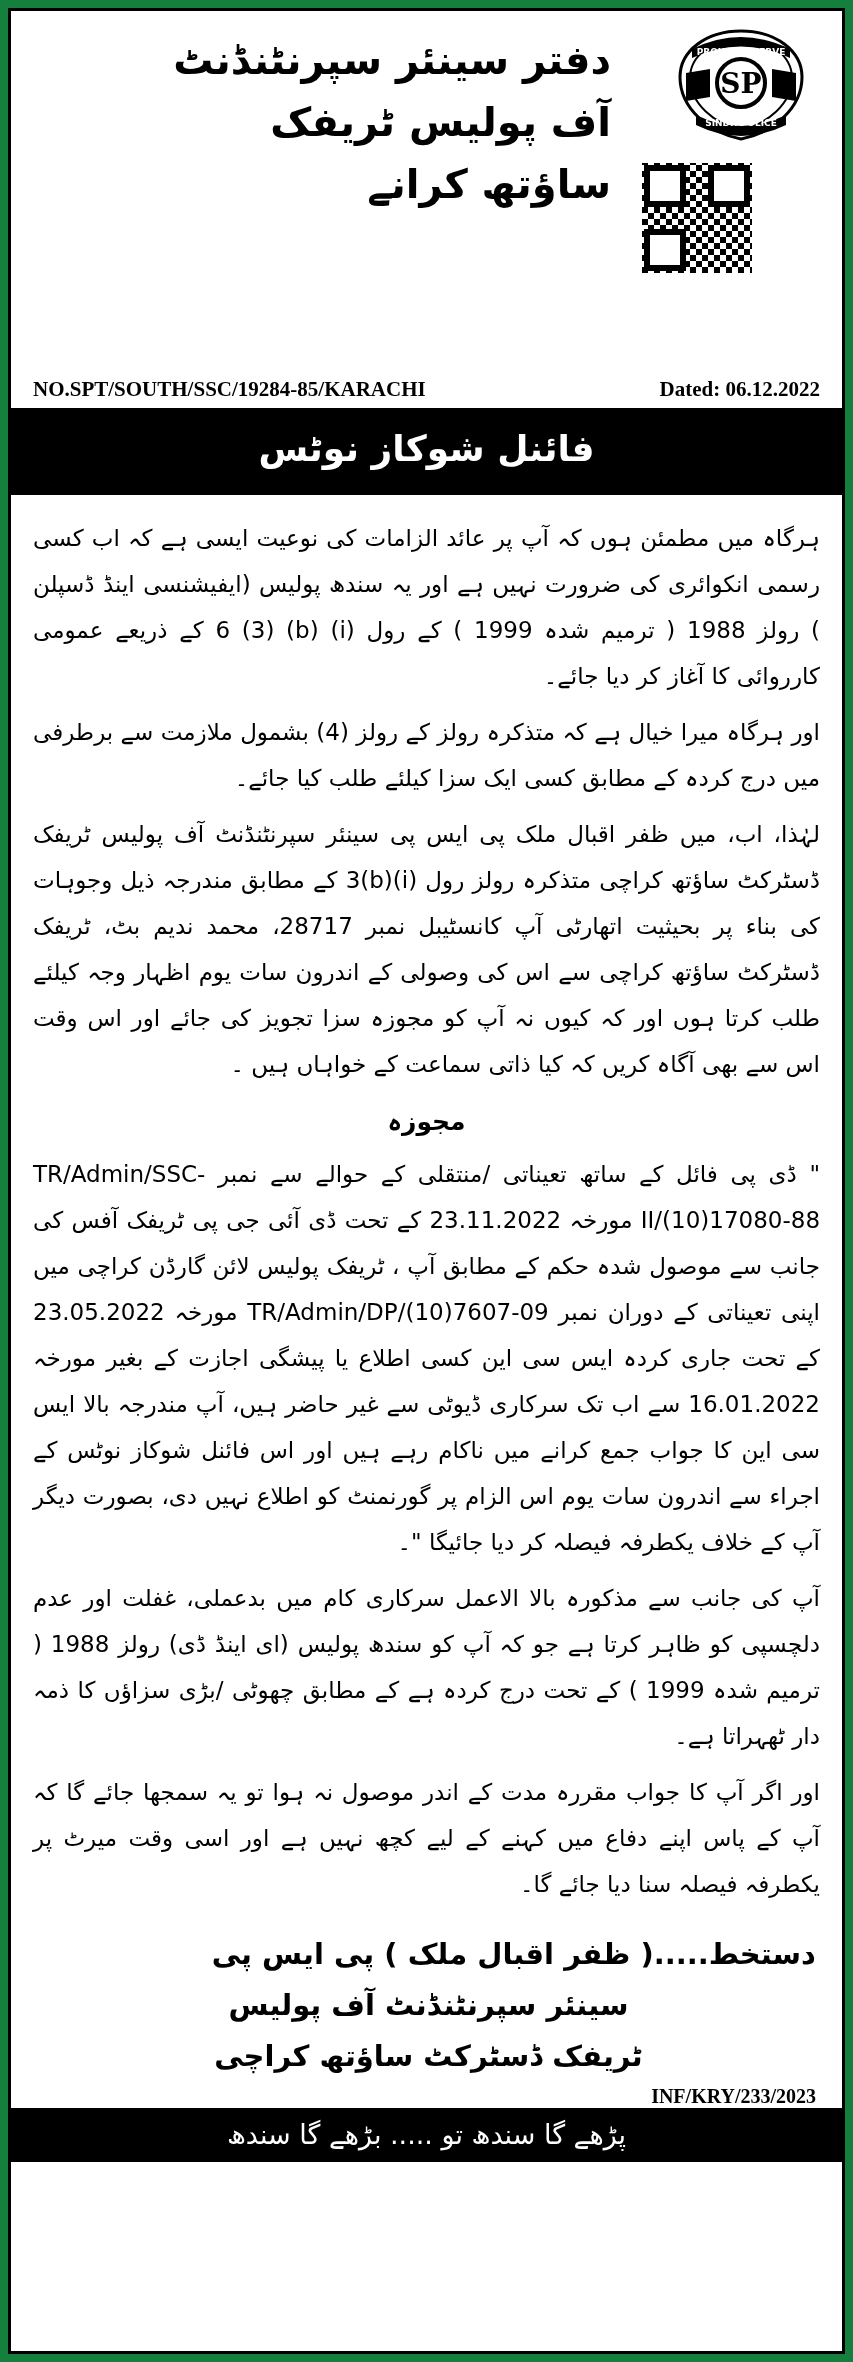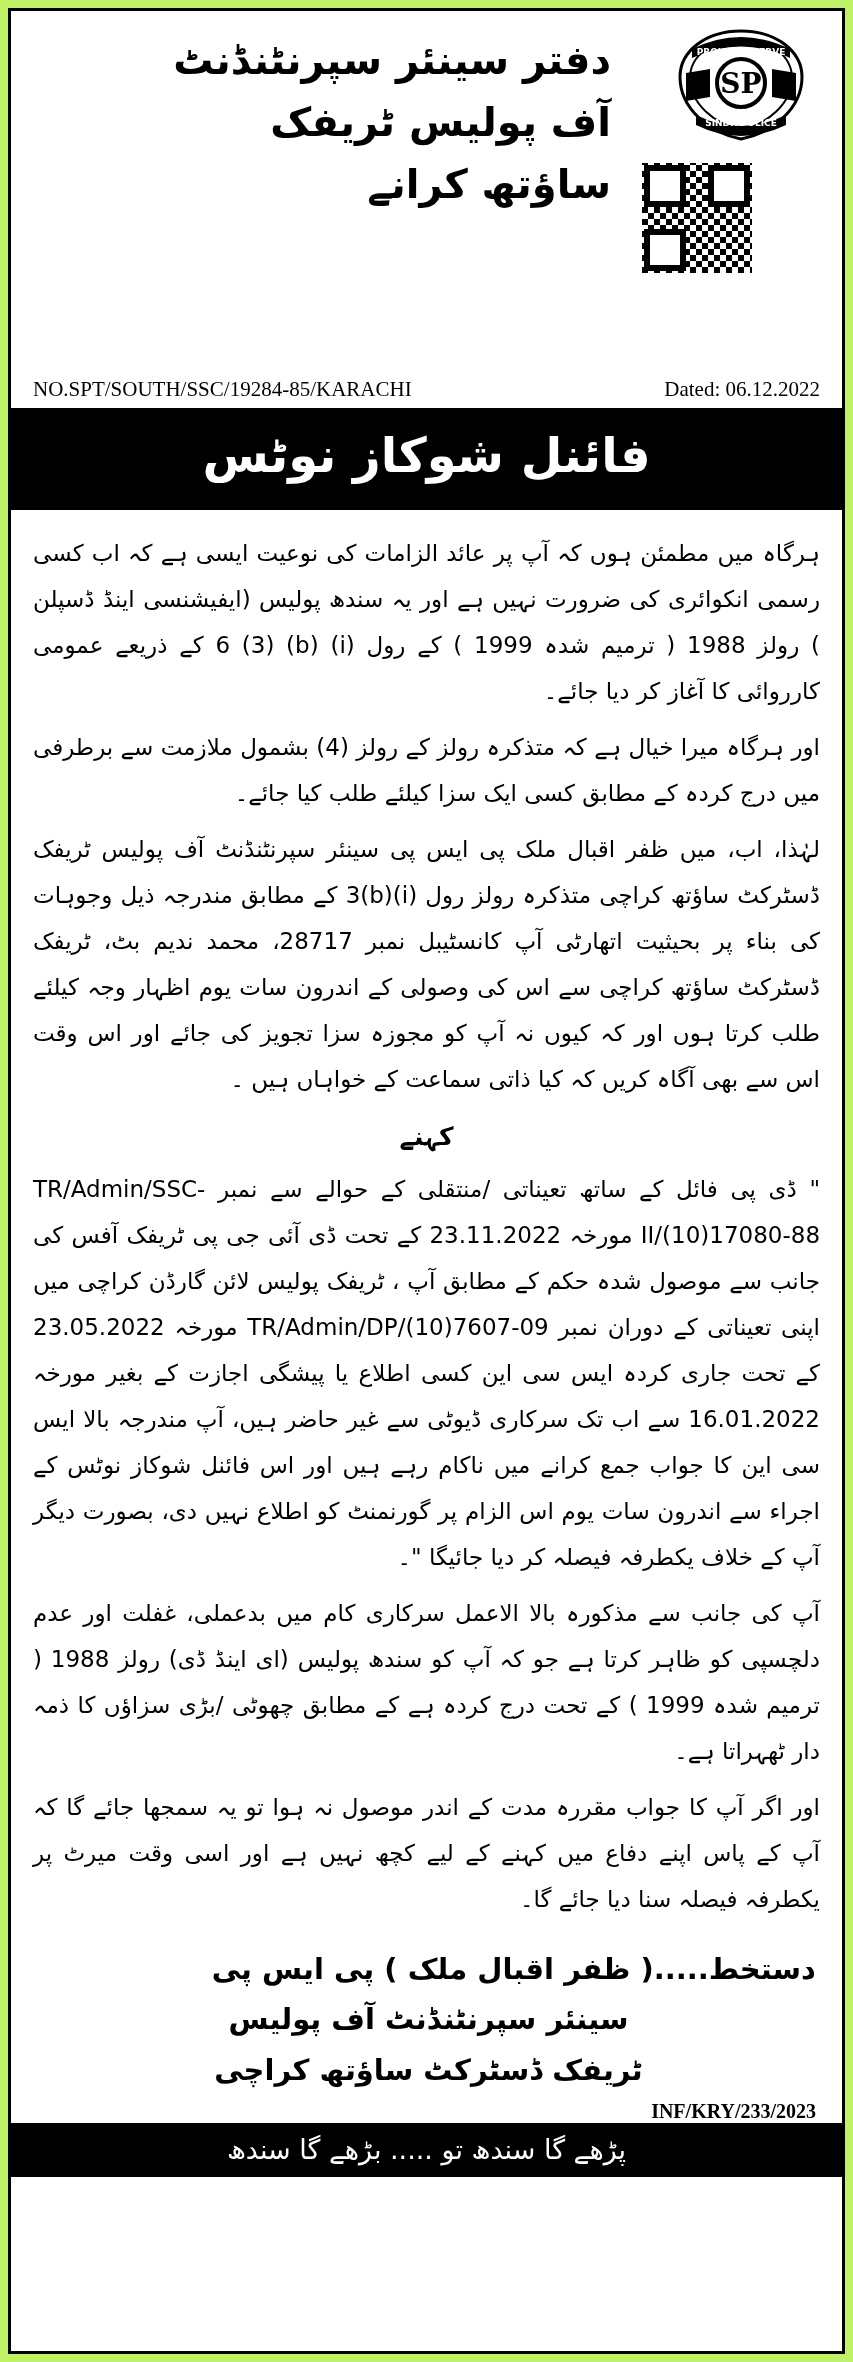--- a/index.html
+++ b/index.html
@@ -8,21 +8,21 @@
     background: #ffffff;
   }
   body {
     font-family: "DejaVu Sans", sans-serif;
   }
   .page {
     position: relative;
     width: 853px;
     height: 2362px;
     margin: 0 auto;
-    background: #bef264;
+    background: #15803d;
     overflow: hidden;
     box-sizing: border-box;
   }
   .sheet {
     position: absolute;
     left: 8px;
     top: 8px;
     width: 837px;
     height: 2346px;
     border: 3px solid #000000;
@@ -89,38 +89,38 @@
   }
   .refline {
     position: absolute;
     left: 0; right: 0;
     bottom: 6px;
     padding: 0 22px;
     display: flex;
     justify-content: space-between;
     align-items: baseline;
     font-family: "Liberation Serif", serif;
-    font-weight: normal;
+    font-weight: bold;
     font-size: 21px;
     color: #000;
     box-sizing: border-box;
   }
   
   .banner {
     background: #000;
     color: #fff;
     text-align: center;
     padding: 16px 0 22px;
     border-bottom: 3px solid #000;
   }
   .banner-text {
     direction: rtl;
     font-family: "DejaVu Sans", sans-serif;
     font-weight: bold;
-    font-size: 48px;
+    font-size: 36px;
     line-height: 1.2;
     letter-spacing: 1px;
   }
   
   .body-wrap {
     padding: 20px 22px 8px 22px;
     direction: rtl;
     text-align: justify;
     text-align-last: right;
     font-family: "DejaVu Sans", sans-serif;
@@ -218,21 +218,21 @@
 
     <div class="banner">
       <div class="banner-text">فائنل شوکاز نوٹس</div>
     </div>
 
     <div class="body-wrap">
       <p class="para">ہرگاہ میں مطمئن ہوں کہ آپ پر عائد الزامات کی نوعیت ایسی ہے کہ اب کسی رسمی انکوائری کی ضرورت نہیں ہے اور یہ سندھ پولیس (ایفیشنسی اینڈ ڈسپلن ) رولز 1988 ( ترمیم شدہ 1999 ) کے رول (i) (b) (3) 6 کے ذریعے عمومی کارروائی کا آغاز کر دیا جائے۔</p>
       <p class="para">اور ہرگاہ میرا خیال ہے کہ متذکرہ رولز کے رولز (4) بشمول ملازمت سے برطرفی میں درج کردہ کے مطابق کسی ایک سزا کیلئے طلب کیا جائے۔</p>
       <p class="para">لہٰذا، اب، میں ظفر اقبال ملک پی ایس پی سینئر سپرنٹنڈنٹ آف پولیس ٹریفک ڈسٹرکٹ ساؤتھ کراچی متذکرہ رولز رول (i)3(b) کے مطابق مندرجہ ذیل وجوہات کی بناء پر بحیثیت اتھارٹی آپ کانسٹیبل نمبر 28717، محمد ندیم بٹ، ٹریفک ڈسٹرکٹ ساؤتھ کراچی سے اس کی وصولی کے اندرون سات یوم اظہار وجہ کیلئے طلب کرتا ہوں اور کہ کیوں نہ آپ کو مجوزہ سزا تجویز کی جائے اور اس وقت اس سے بھی آگاہ کریں کہ کیا ذاتی سماعت کے خواہاں ہیں ۔</p>
 
-      <div class="heading-center">کہنے</div>
+      <div class="heading-center">مجوزہ</div>
       <p class="quote-block">" ڈی پی فائل کے ساتھ تعیناتی /منتقلی کے حوالے سے نمبر TR/Admin/SSC-II/(10)17080-88 مورخہ 23.11.2022 کے تحت ڈی آئی جی پی ٹریفک آفس کی جانب سے موصول شدہ حکم کے مطابق آپ ، ٹریفک پولیس لائن گارڈن کراچی میں اپنی تعیناتی کے دوران نمبر TR/Admin/DP/(10)7607-09 مورخہ 23.05.2022 کے تحت جاری کردہ ایس سی این کسی اطلاع یا پیشگی اجازت کے بغیر مورخہ 16.01.2022 سے اب تک سرکاری ڈیوٹی سے غیر حاضر ہیں، آپ مندرجہ بالا ایس سی این کا جواب جمع کرانے میں ناکام رہے ہیں اور اس فائنل شوکاز نوٹس کے اجراء سے اندرون سات یوم اس الزام پر گورنمنٹ کو اطلاع نہیں دی، بصورت دیگر آپ کے خلاف یکطرفہ فیصلہ کر دیا جائیگا "۔</p>
 
       <p class="para">آپ کی جانب سے مذکورہ بالا الاعمل سرکاری کام میں بدعملی، غفلت اور عدم دلچسپی کو ظاہر کرتا ہے جو کہ آپ کو سندھ پولیس (ای اینڈ ڈی) رولز 1988 ( ترمیم شدہ 1999 ) کے تحت درج کردہ ہے کے مطابق چھوٹی /بڑی سزاؤں کا ذمہ دار ٹھہراتا ہے۔</p>
       <p class="para">اور اگر آپ کا جواب مقررہ مدت کے اندر موصول نہ ہوا تو یہ سمجھا جائے گا کہ آپ کے پاس اپنے دفاع میں کہنے کے لیے کچھ نہیں ہے اور اسی وقت میرٹ پر یکطرفہ فیصلہ سنا دیا جائے گا۔</p>
     </div>
 
     <div class="sig">
       <div class="sig-line1">دستخط.....( ظفر اقبال ملک ) پی ایس پی</div>
       <div class="sig-line2">سینئر سپرنٹنڈنٹ آف پولیس</div>
       <div class="sig-line3">ٹریفک ڈسٹرکٹ ساؤتھ کراچی</div>

